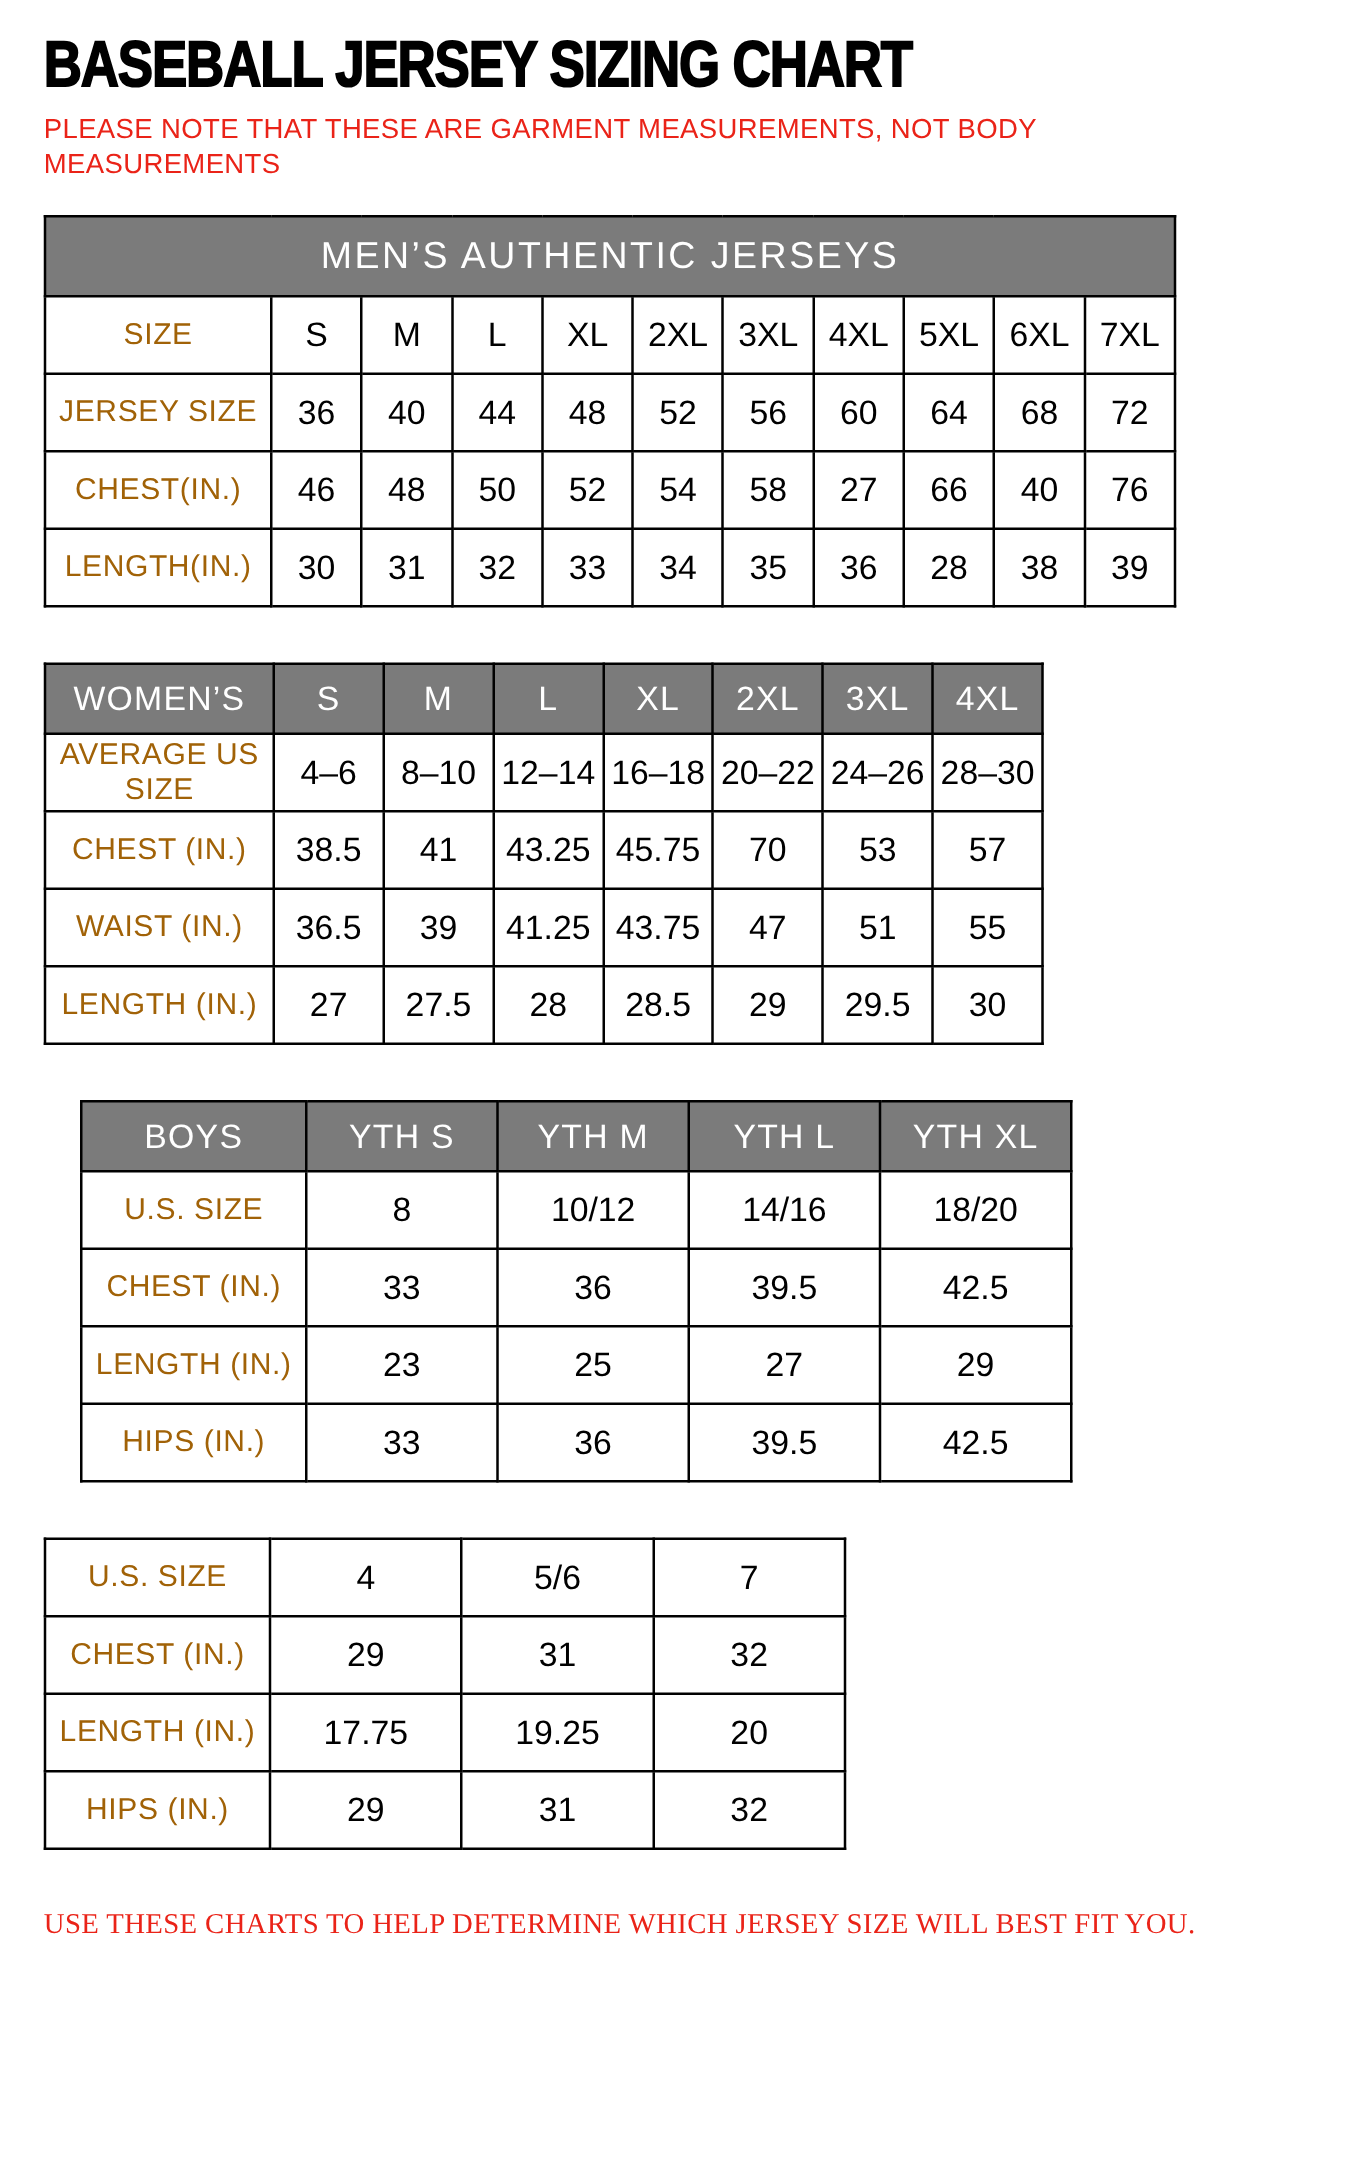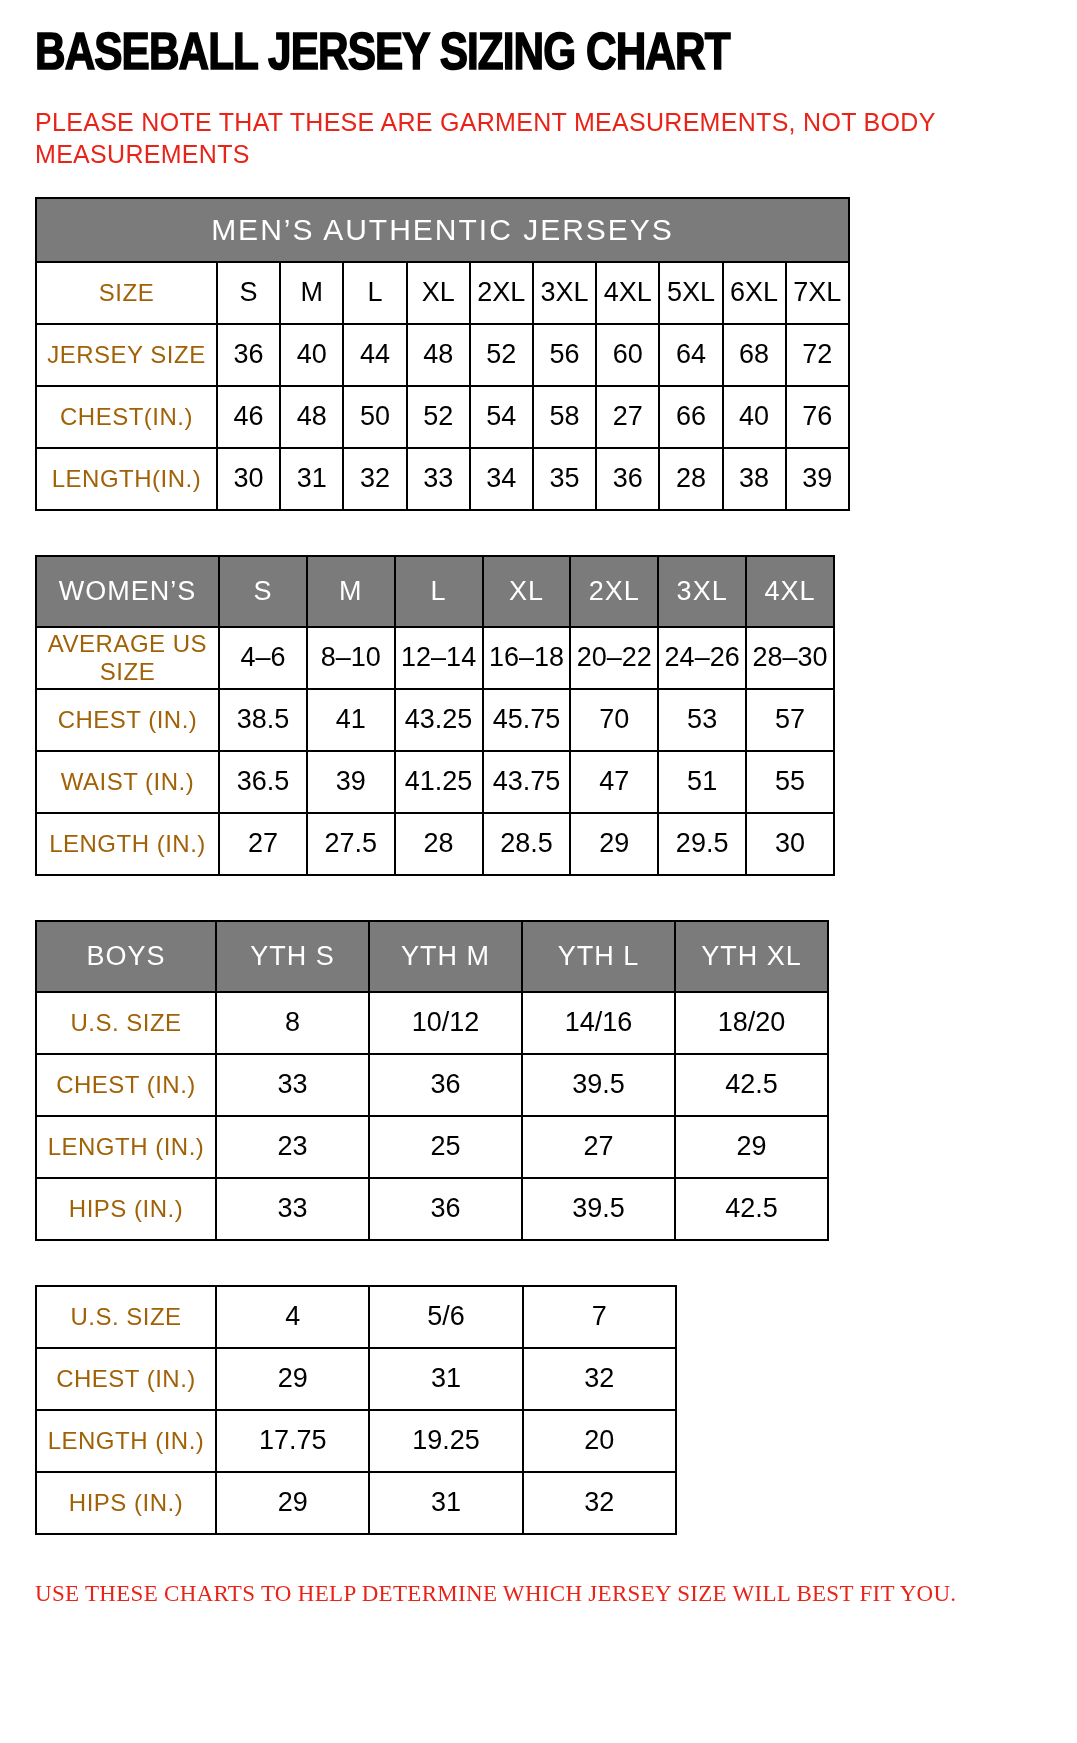--- a/index.html
+++ b/index.html
@@ -17,56 +17,56 @@
   .page{padding:22px 35px 0 35px;}
 
   .title{
     margin:0 0 6px 0;
     font-size:46px;font-weight:700;letter-spacing:-1px;line-height:1.15;
     -webkit-text-stroke:1.4px #000;
     transform:scale(0.92,1.12);transform-origin:0 0;
     white-space:nowrap;
   }
   .note{
-    margin:31px 0 26px 0;
+    margin:14px 0 26px 0;
     color:var(--red);
-    font-size:25px;line-height:1.3;letter-spacing:0.3px;
+    font-size:22px;line-height:1.3;letter-spacing:0.3px;
     max-width:940px;
   }
 
   table.sizing-table{
     border-collapse:collapse;table-layout:fixed;
     margin:0 0 44px 0;
   }
   table.sizing-table th,
   table.sizing-table td{
     border:2px solid var(--border);
     text-align:center;vertical-align:middle;
     font-weight:400;padding:0 3px;
   }
   .banner{
     background:var(--gray);color:var(--hdr-text);
     font-size:30px;letter-spacing:2px;height:64px;
   }
   .ghead{
     background:var(--gray);color:var(--hdr-text);
-    font-size:27px;letter-spacing:1px;height:71px;
+    font-size:27px;letter-spacing:1px;height:56px;
   }
   .rlabel{
     font-size:24px;letter-spacing:0.5px;height:62px;color:#a16207;
   }
   .val{
     font-size:27px;height:62px;color:#000;
   }
 
-  table.mens{width:815px;padding-left:28px;}
+  table.mens{width:906px;padding-left:28px;}
   table.mens col.label-col{width:181px;}
   table.womens{width:800px;}
   table.womens col.label-col{width:183px;}
-  table.boys{width:794px;}
+  table.boys{width:794px;margin-left:29px;}
   table.boys col.label-col{width:180px;}
   table.preschool{width:642px;}
   table.preschool col.label-col{width:180px;}
 
   .footer-note{
     margin:28px 0 0 0;width:1010px;
     color:var(--red);
     font-size:23px;letter-spacing:0.3px;line-height:1.3;font-family:Liberation Serif, serif;
   }
 </style>

